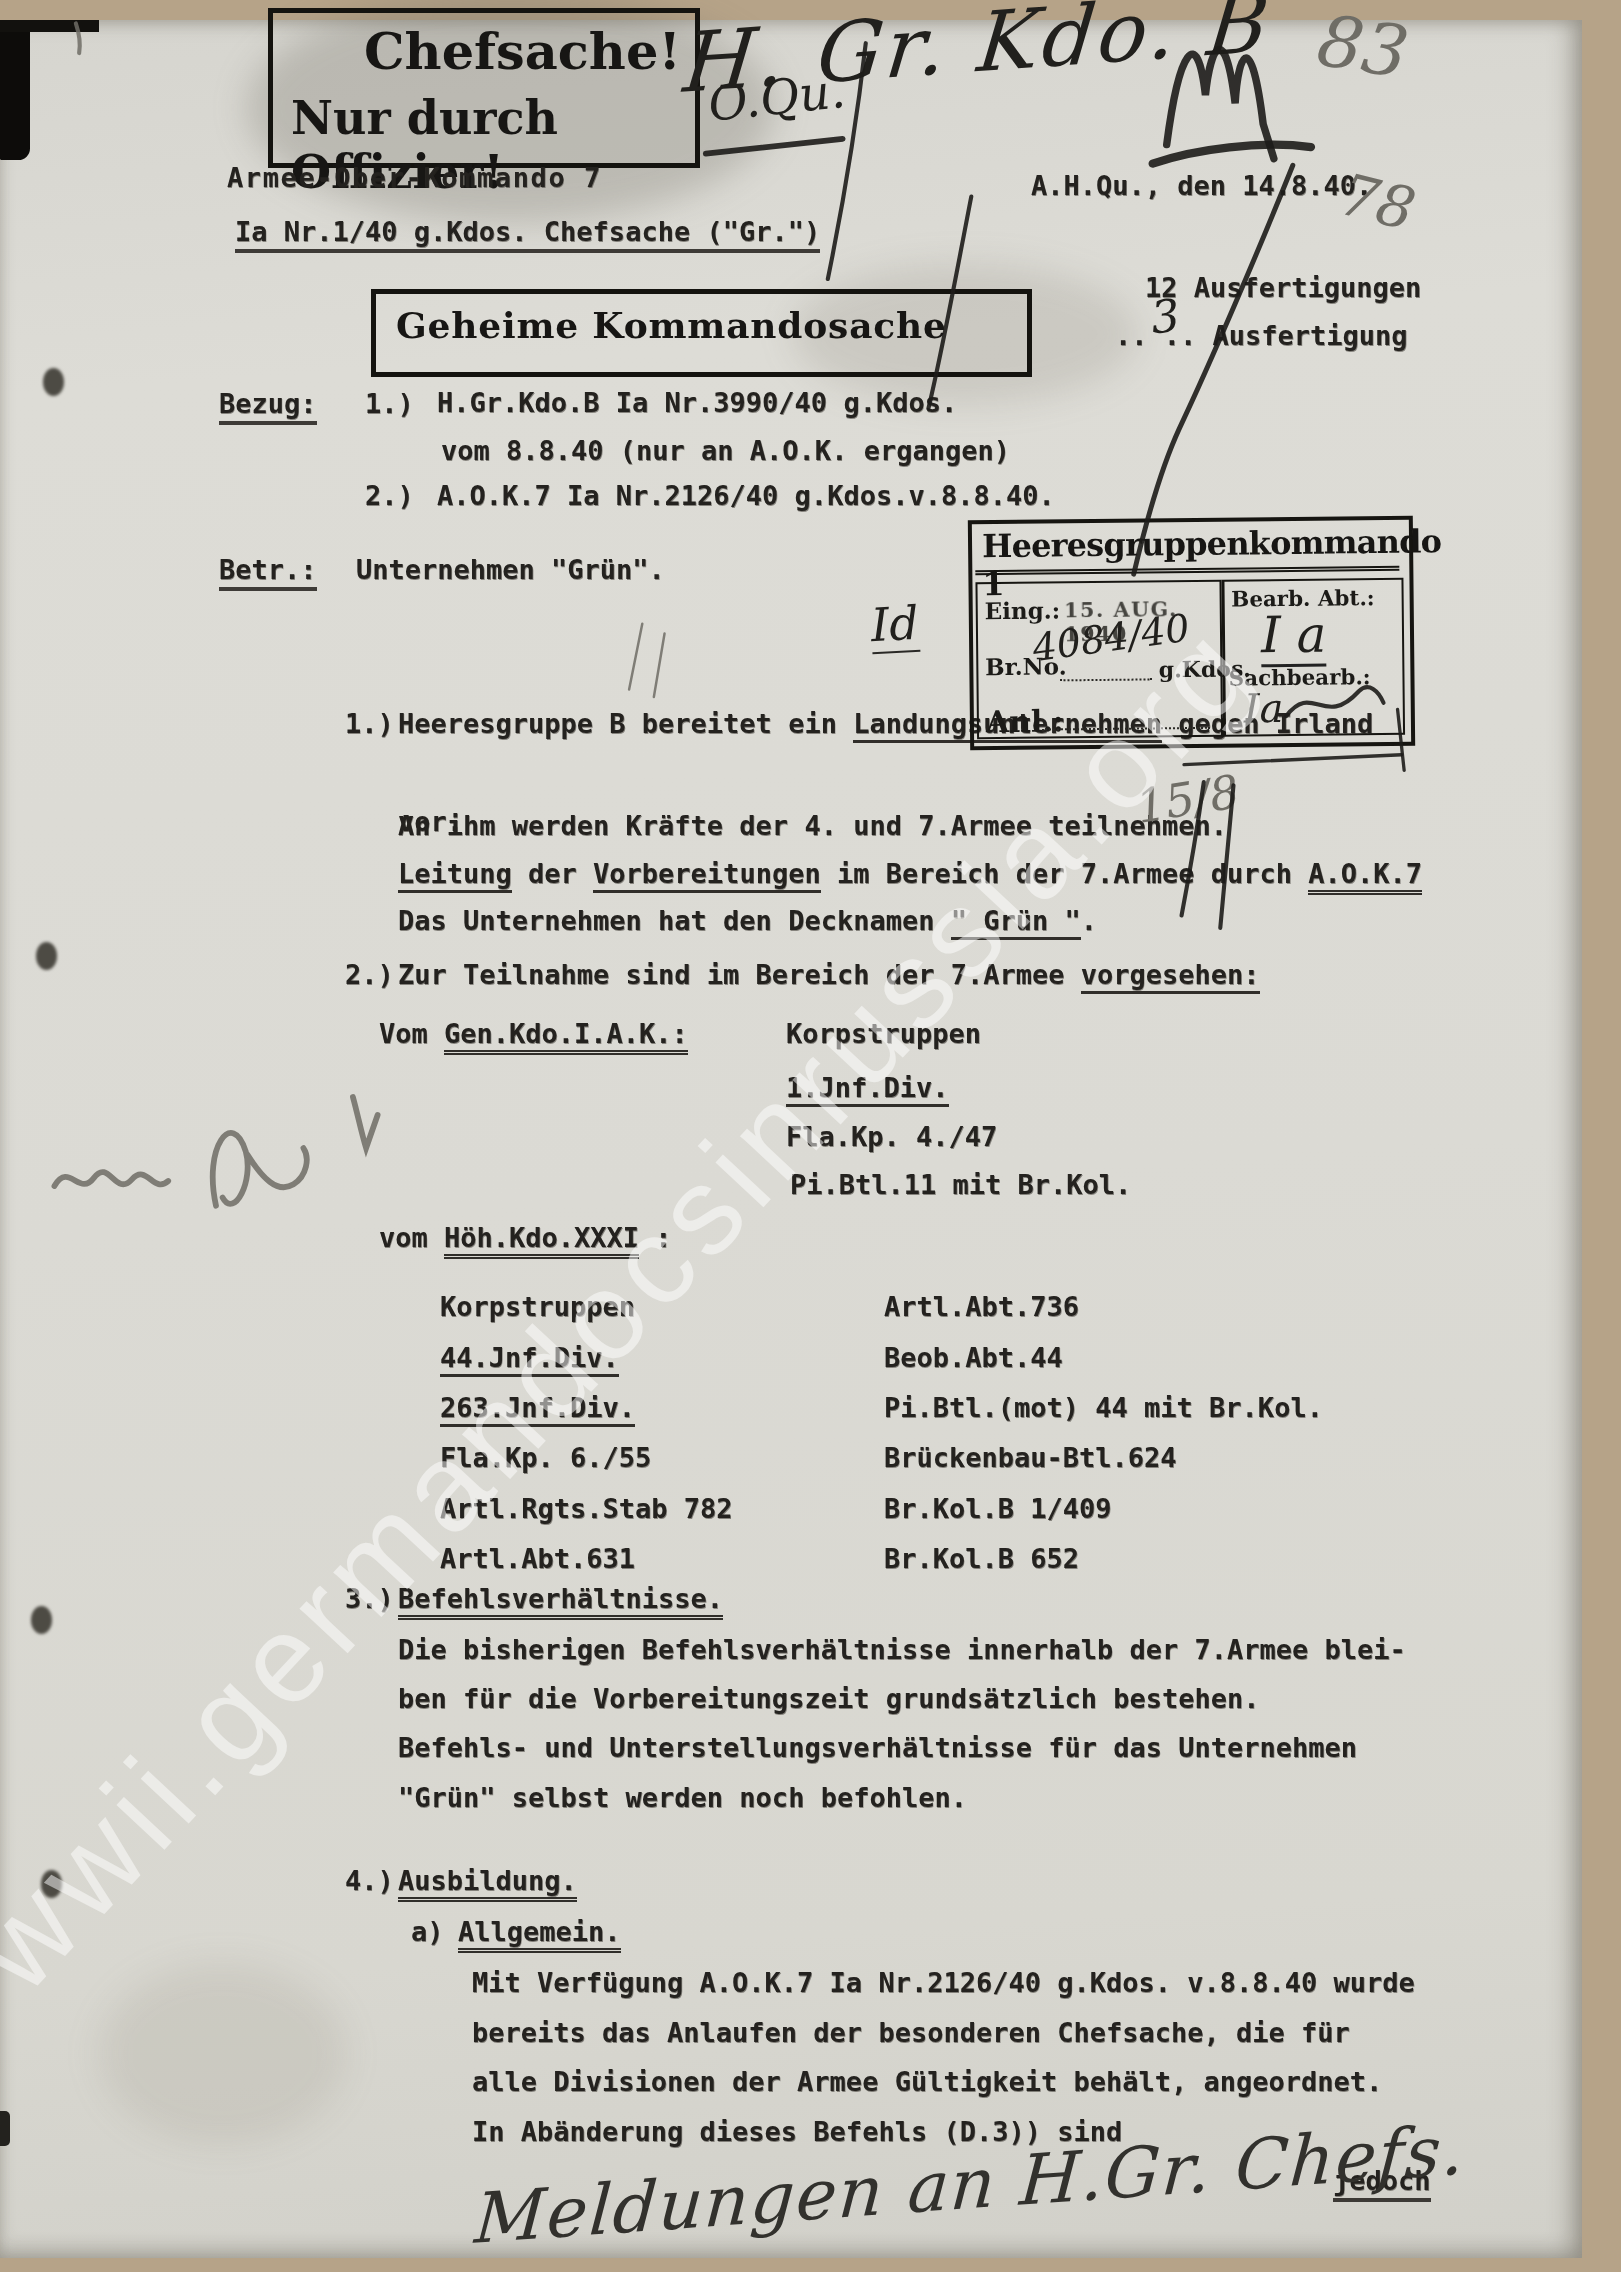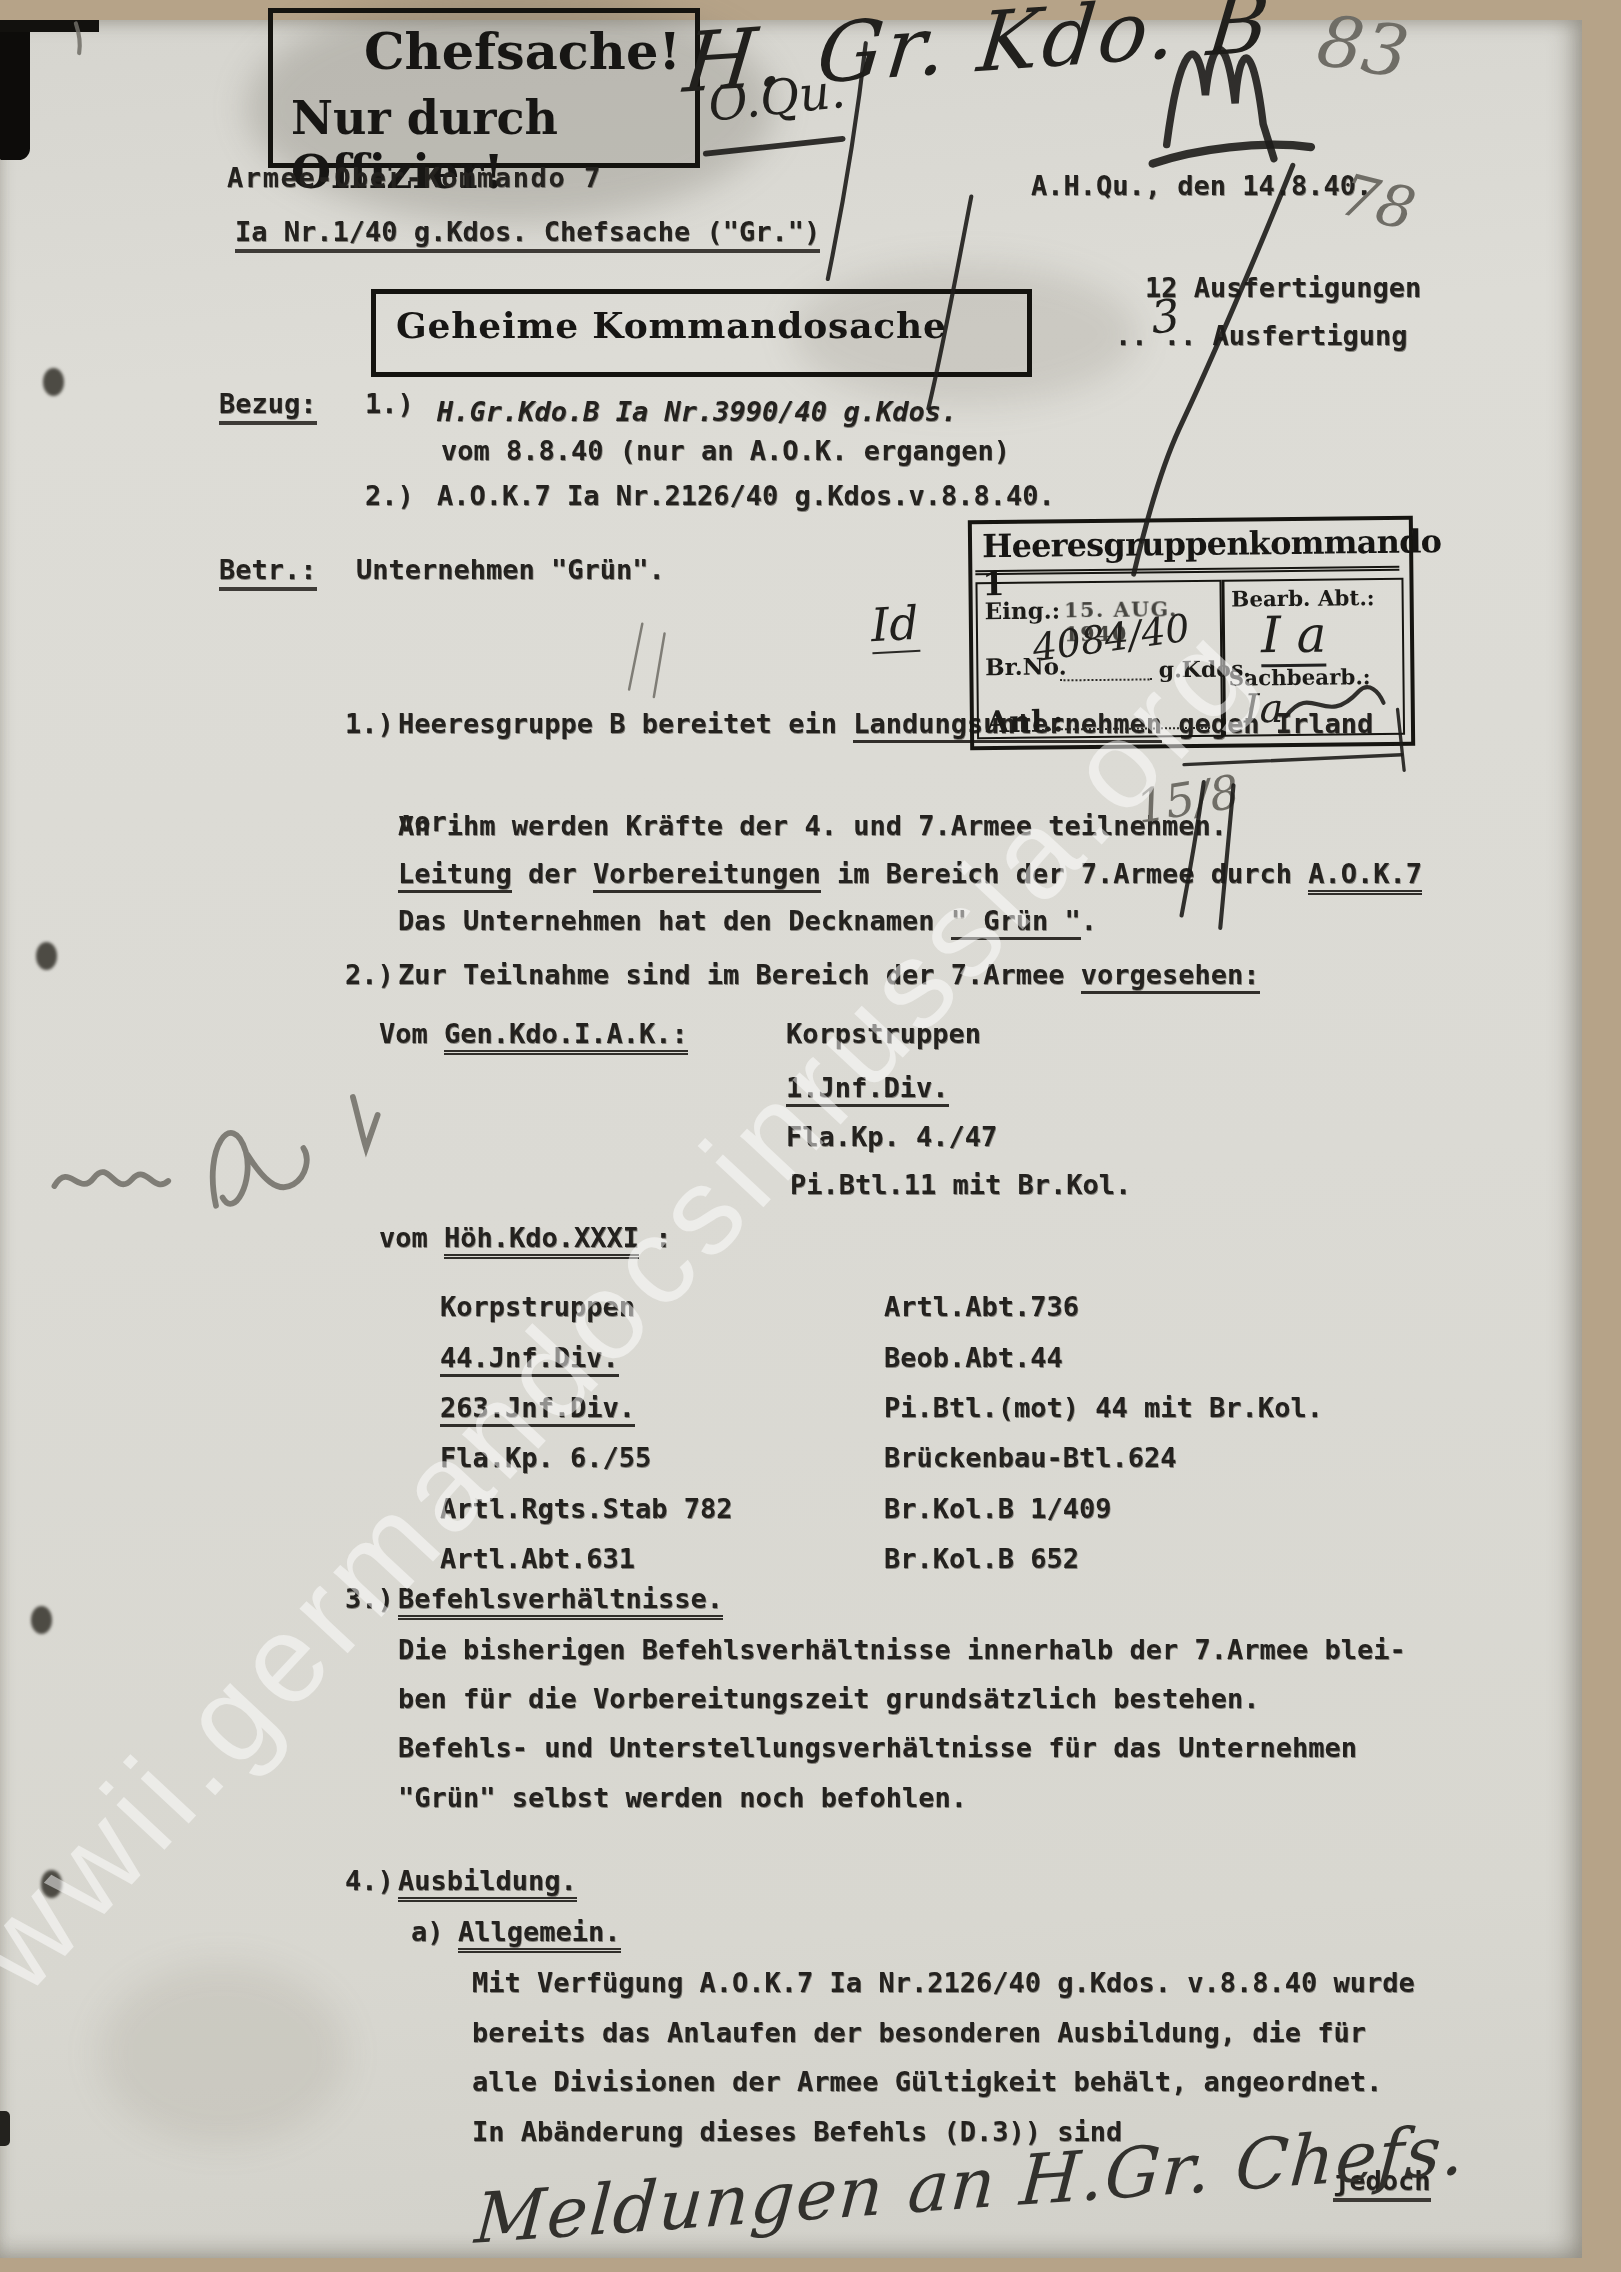--- a/index.html
+++ b/index.html
@@ -58,21 +58,21 @@
     <div class="fraktur" style="position:absolute;left:20px;top:10px;font-size:36px;letter-spacing:0.8px;">Geheime Kommandosache</div>
   </div>
 
   <div class="hand" style="left:684px;top:-5px;font-size:82px;letter-spacing:3.3px;transform:rotate(-4deg) skewX(-10deg);">H. Gr. Kdo. B</div>
   <div class="hand" style="left:708px;top:69px;font-size:48px;transform:rotate(-6deg);">O.Qu.</div>
   <div class="hand pencil" style="left:1318px;top:5px;font-size:71px;transform:rotate(9deg);">83</div>
   <div class="hand pencil" style="left:1341px;top:168px;font-size:58px;transform:rotate(14deg);">78</div>
 
   <div class="tw" style="left:219px;top:388px;"><span class="ulabel">Bezug:</span></div>
   <div class="tw" style="left:365px;top:388px;">1.)</div>
-  <div class="tw" style="left:437px;top:396px;font-style:italic;">H.Gr.Kdo.B Ia Nr.3990/40 g.Kdos.</div>
+  <div class="tw" style="left:437px;top:387px;">H.Gr.Kdo.B Ia Nr.3990/40 g.Kdos.</div>
   <div class="tw" style="left:441px;top:435px;">vom 8.8.40 (nur an A.O.K. ergangen)</div>
   <div class="tw" style="left:365px;top:480px;">2.)</div>
   <div class="tw" style="left:437px;top:480px;">A.O.K.7 Ia Nr.2126/40 g.Kdos.v.8.8.40.</div>
 
   <div class="tw" style="left:219px;top:554px;"><span class="ulabel">Betr.:</span></div>
   <div class="tw" style="left:356px;top:554px;">Unternehmen "Grün".</div>
   <div class="hand" style="left:871px;top:597px;font-size:46px;transform:rotate(-3deg);border-bottom:2.5px solid #2a2926;">Id</div>
 
   <div style="position:absolute;left:969px;top:518px;width:437px;height:222px;border:4.1px solid #161511;transform:rotate(-.6deg);z-index:30;">
     <div class="fraktur" style="position:absolute;left:10px;top:3.3px;font-size:32px;letter-spacing:-0.8px;">Heeresgruppenkommando 1</div>
@@ -130,21 +130,21 @@
   <div class="tw" style="left:398px;top:1634px;">Die bisherigen Befehlsverhältnisse innerhalb der 7.Armee blei-</div>
   <div class="tw" style="left:398px;top:1732px;">Befehls- und Unterstellungsverhältnisse für das Unternehmen</div>
   <div class="tw" style="left:398px;top:1683px;">ben für die Vorbereitungszeit grundsätzlich bestehen.</div>
   <div class="tw" style="left:398px;top:1782px;">"Grün" selbst werden noch befohlen.</div>
 
   <div class="tw" style="left:345px;top:1865px;">4.)</div>
   <div class="tw" style="left:398px;top:1865px;"><span class="uu">Ausbildung.</span></div>
   <div class="tw" style="left:411px;top:1916px;">a)</div>
   <div class="tw" style="left:458px;top:1916px;"><span class="uu">Allgemein.</span></div>
   <div class="tw" style="left:472px;top:1967px;">Mit Verfügung A.O.K.7 Ia Nr.2126/40 g.Kdos. v.8.8.40 wurde</div>
-  <div class="tw" style="left:472px;top:2017px;">bereits das Anlaufen der besonderen Ausbildung, die für</div>
+  <div class="tw" style="left:472px;top:2017px;">bereits das Anlaufen der besonderen Chefsache, die für</div>
   <div class="tw" style="left:472px;top:2066px;">alle Divisionen der Armee Gültigkeit behält, angeordnet.</div>
   <div class="tw" style="left:472px;top:2116px;">In Abänderung dieses Befehls (D.3)) sind</div>
   <div class="tw" style="left:1333px;top:2165px;"><span class="ulabel">jedoch</span></div>
 
   <div class="hand" style="left:474px;top:2144px;font-size:69px;letter-spacing:1.6px;color:#32312d;transform:rotate(-4deg) skewX(-8deg);">Meldungen an H.Gr. Chefs.</div>
 
   <svg class="ink" width="1621" height="2273" viewBox="0 0 1966 2756">
     <g fill="none" stroke="#1d1c19" stroke-opacity=".9" stroke-linecap="round">
       <path d="M1415,175 C1430,60 1452,28 1462,115 C1468,55 1486,25 1498,125 C1502,60 1518,35 1532,150 L1545,192" stroke-width="9"></path>
       <path d="M1398,198 C1450,180 1530,170 1590,178" stroke-width="10"></path>

